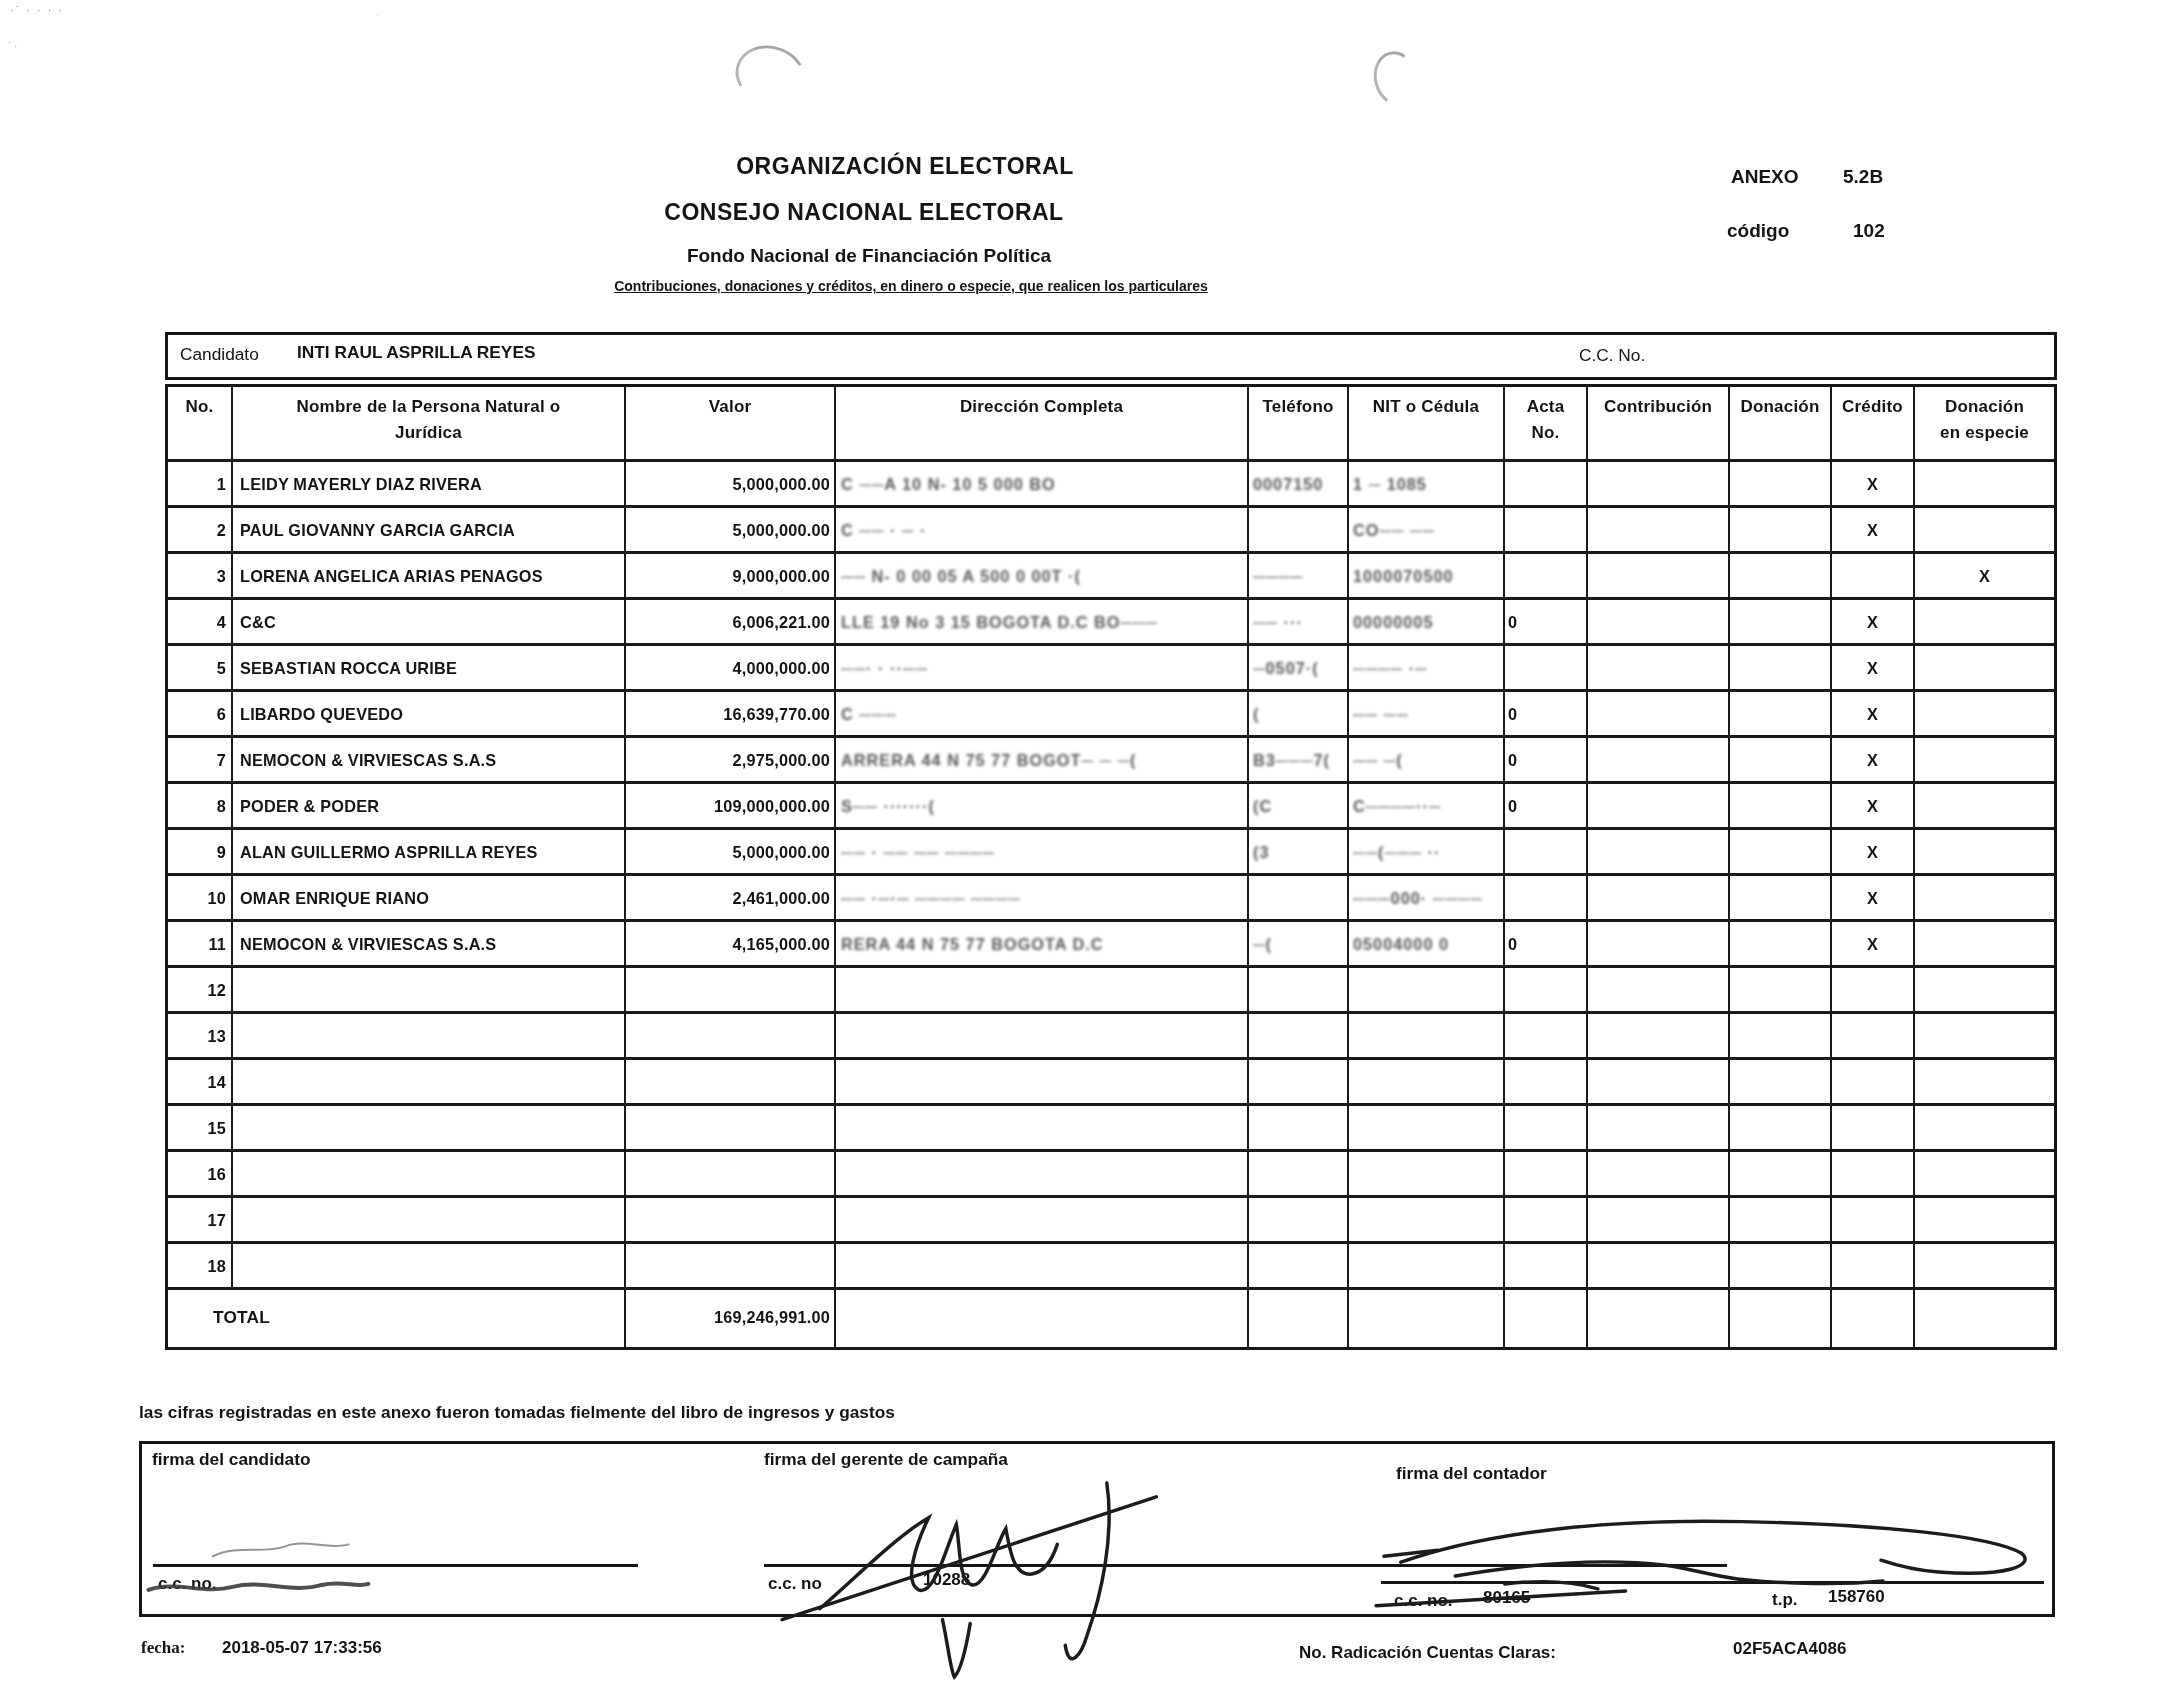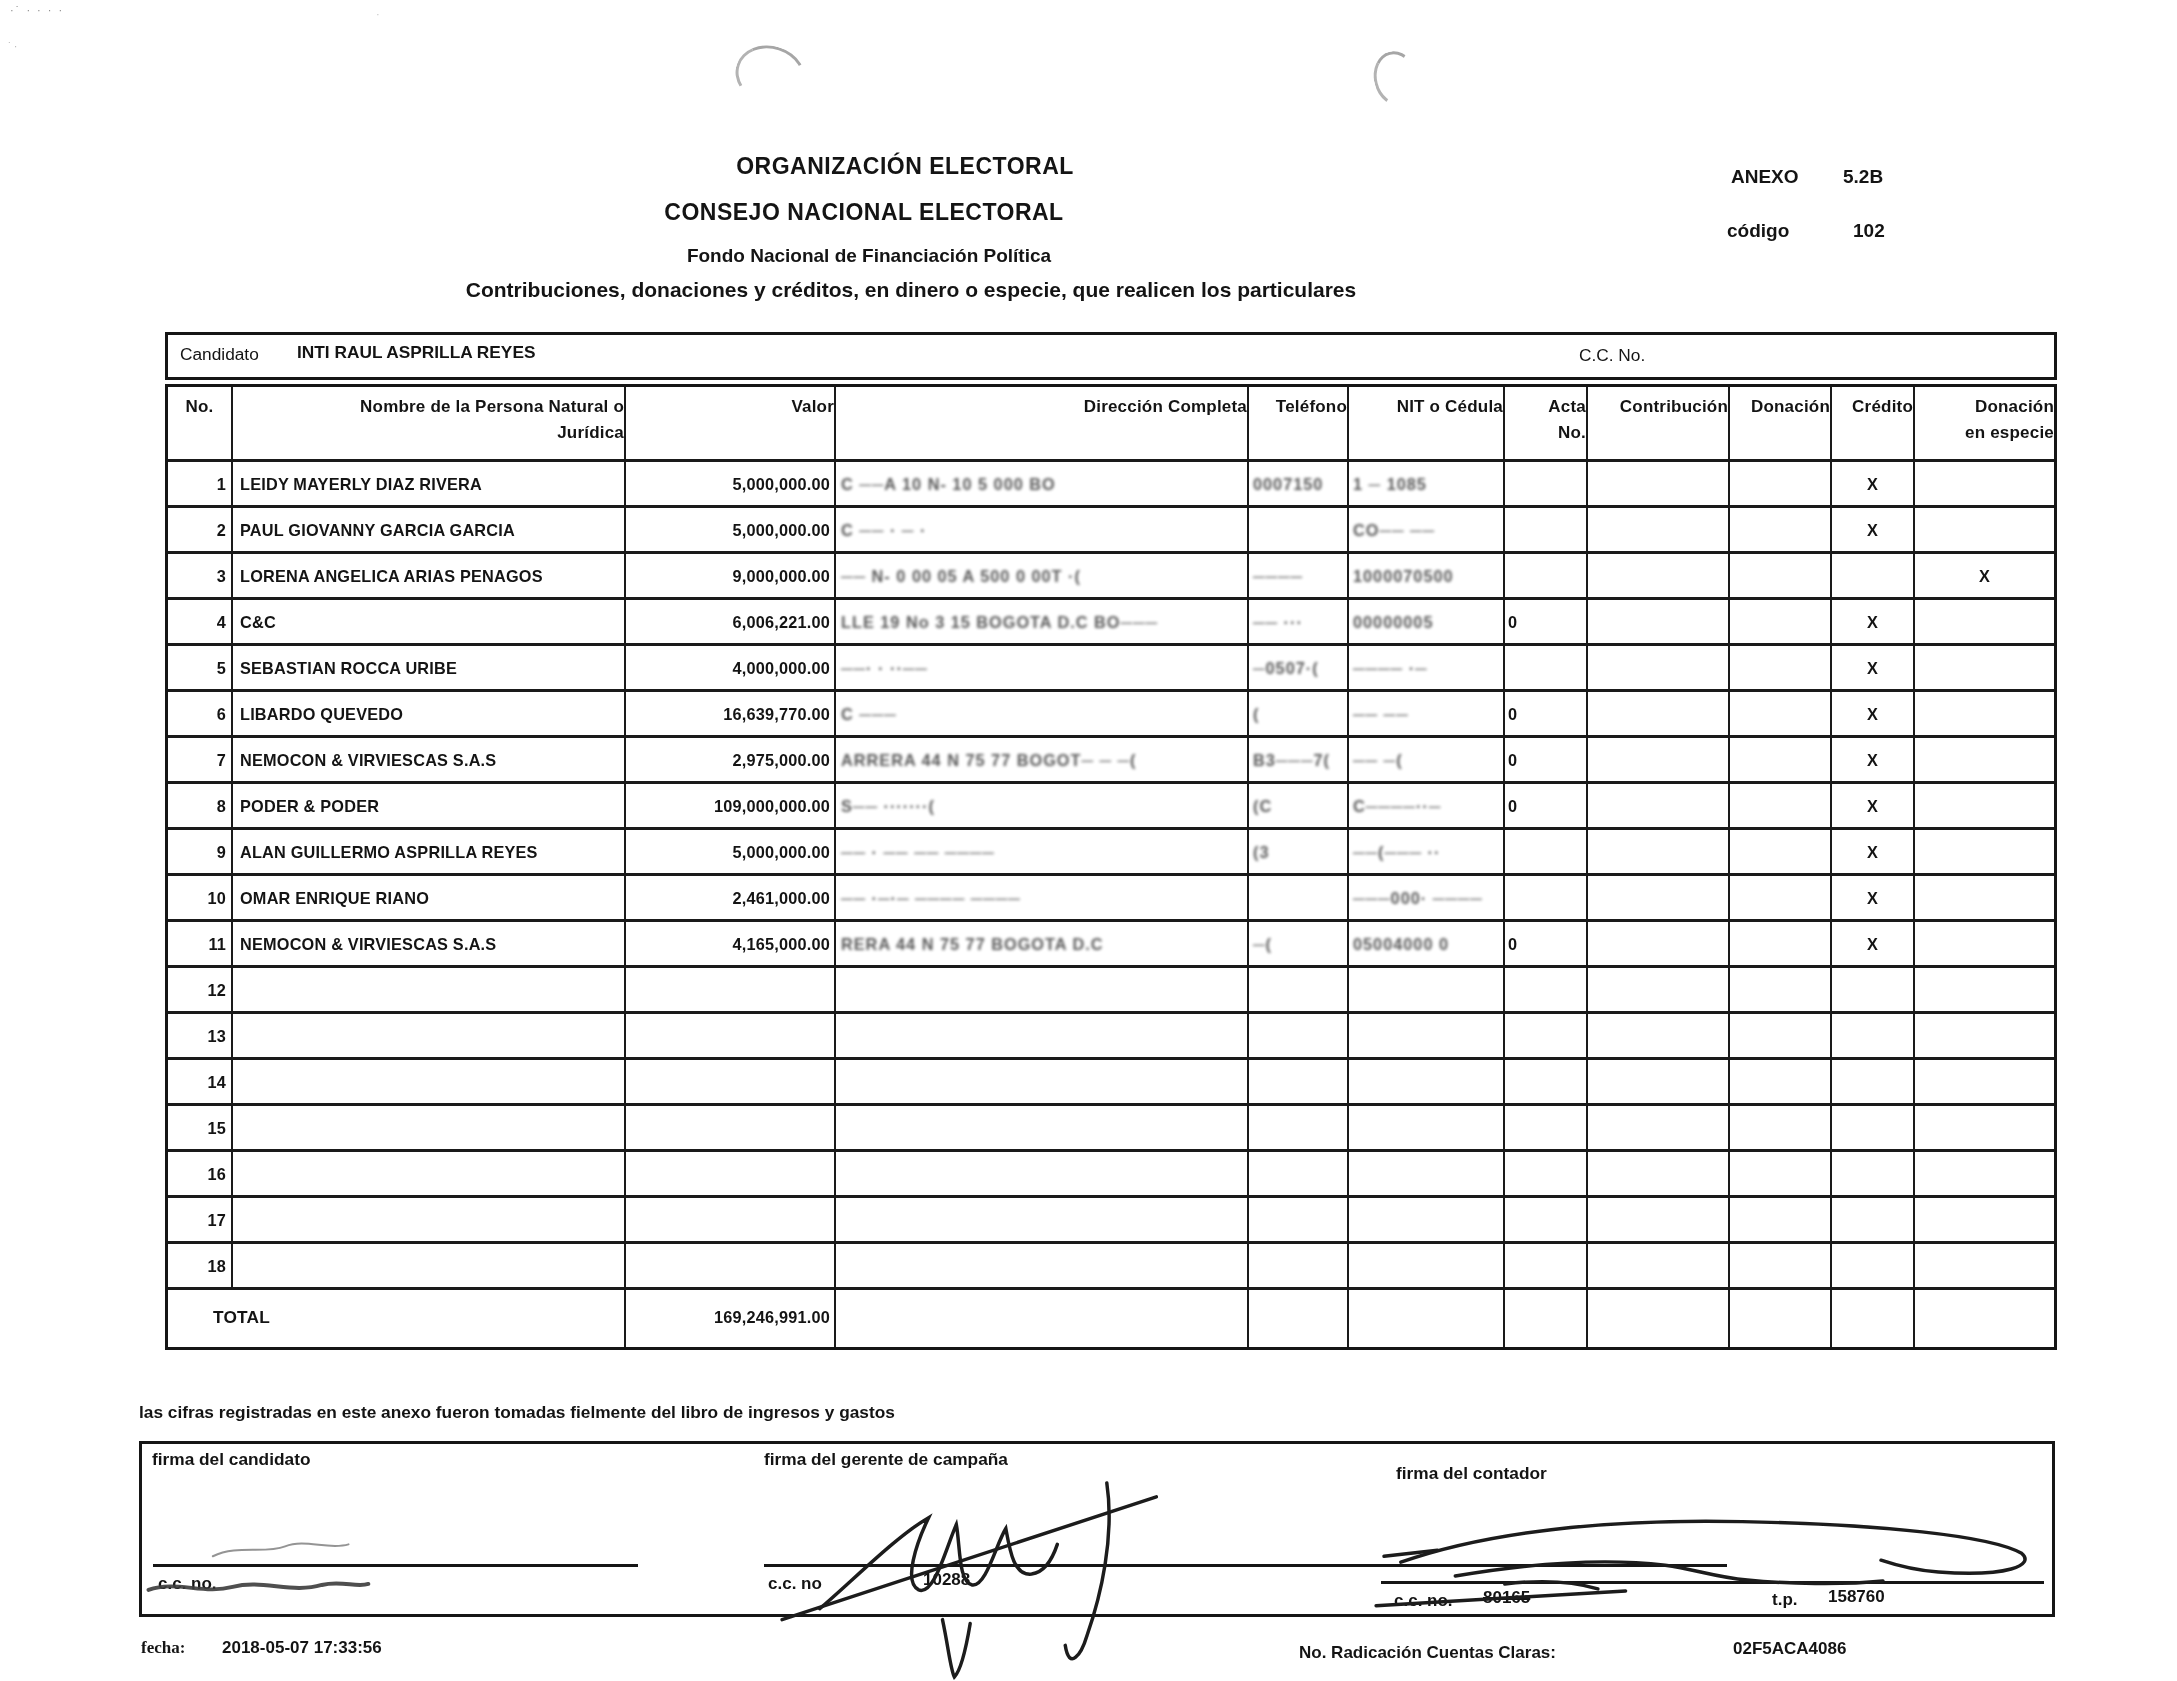--- a/index.html
+++ b/index.html
@@ -7,38 +7,38 @@
     width:2177px;height:1681px;position:relative;background:#ffffff;
     font-family:"Liberation Sans", sans-serif;color:#141414;overflow:hidden;
   }
   .abs{position:absolute;}
   .b{font-weight:bold;}
   
   .ctr{transform:translateX(-50%);white-space:nowrap;}
   .title1{font-size:23px;letter-spacing:0.5px;}
   .title2{font-size:23px;letter-spacing:0.5px;}
   .sub1{font-size:19px;}
-  .sub2{font-size:21px;}
+  .sub2{font-size:14px;text-decoration:underline;}
   .anexo{font-size:19px;}
   
   .cand-box{left:165px;top:332px;width:1892px;height:48px;border:3px solid #161616;box-sizing:border-box;}
   .cand-label{left:180px;top:344px;font-size:17.3px;}
   .cand-name{left:297px;top:342px;font-size:17.3px;font-weight:600;}
   .cand-cc{left:1579px;top:345px;font-size:17.3px;}
   
   .doc-table{left:165px;top:384px;width:1892px;border:3px solid #161616;box-sizing:border-box;background:#fff;}
   .trow{display:grid;grid-template-columns:65px 393px 210px 413px 100px 156px 83px 142px 102px 83px 139px;}
   .cell{
     border-right:2px solid #1a1a1a;border-bottom:3px solid #1a1a1a;
     box-sizing:border-box;font-size:16.3px;font-weight:600;letter-spacing:0.2px;
     overflow:hidden;white-space:nowrap;height:46px;line-height:44px;
   }
   .cell:last-child{border-right:none;}
   .head-row .cell{
-    height:75px;text-align:right;white-space:pre-line;line-height:1.5;
+    height:75px;text-align:center;white-space:pre-line;line-height:1.5;
     padding-top:7px;font-size:17px;font-weight:600;
   }
   .c-no{text-align:right;padding-right:5px;}
   .c-nombre{padding-left:7px;}
   .c-valor{text-align:right;padding-right:4px;}
   .c-direccion{padding-left:5px;}
   .c-telefono{padding-left:4px;}
   .c-nit{padding-left:4px;}
   .c-acta{padding-left:3px;}
   .c-contribucion,.c-donacion,.c-credito,.c-especie{text-align:center;}

